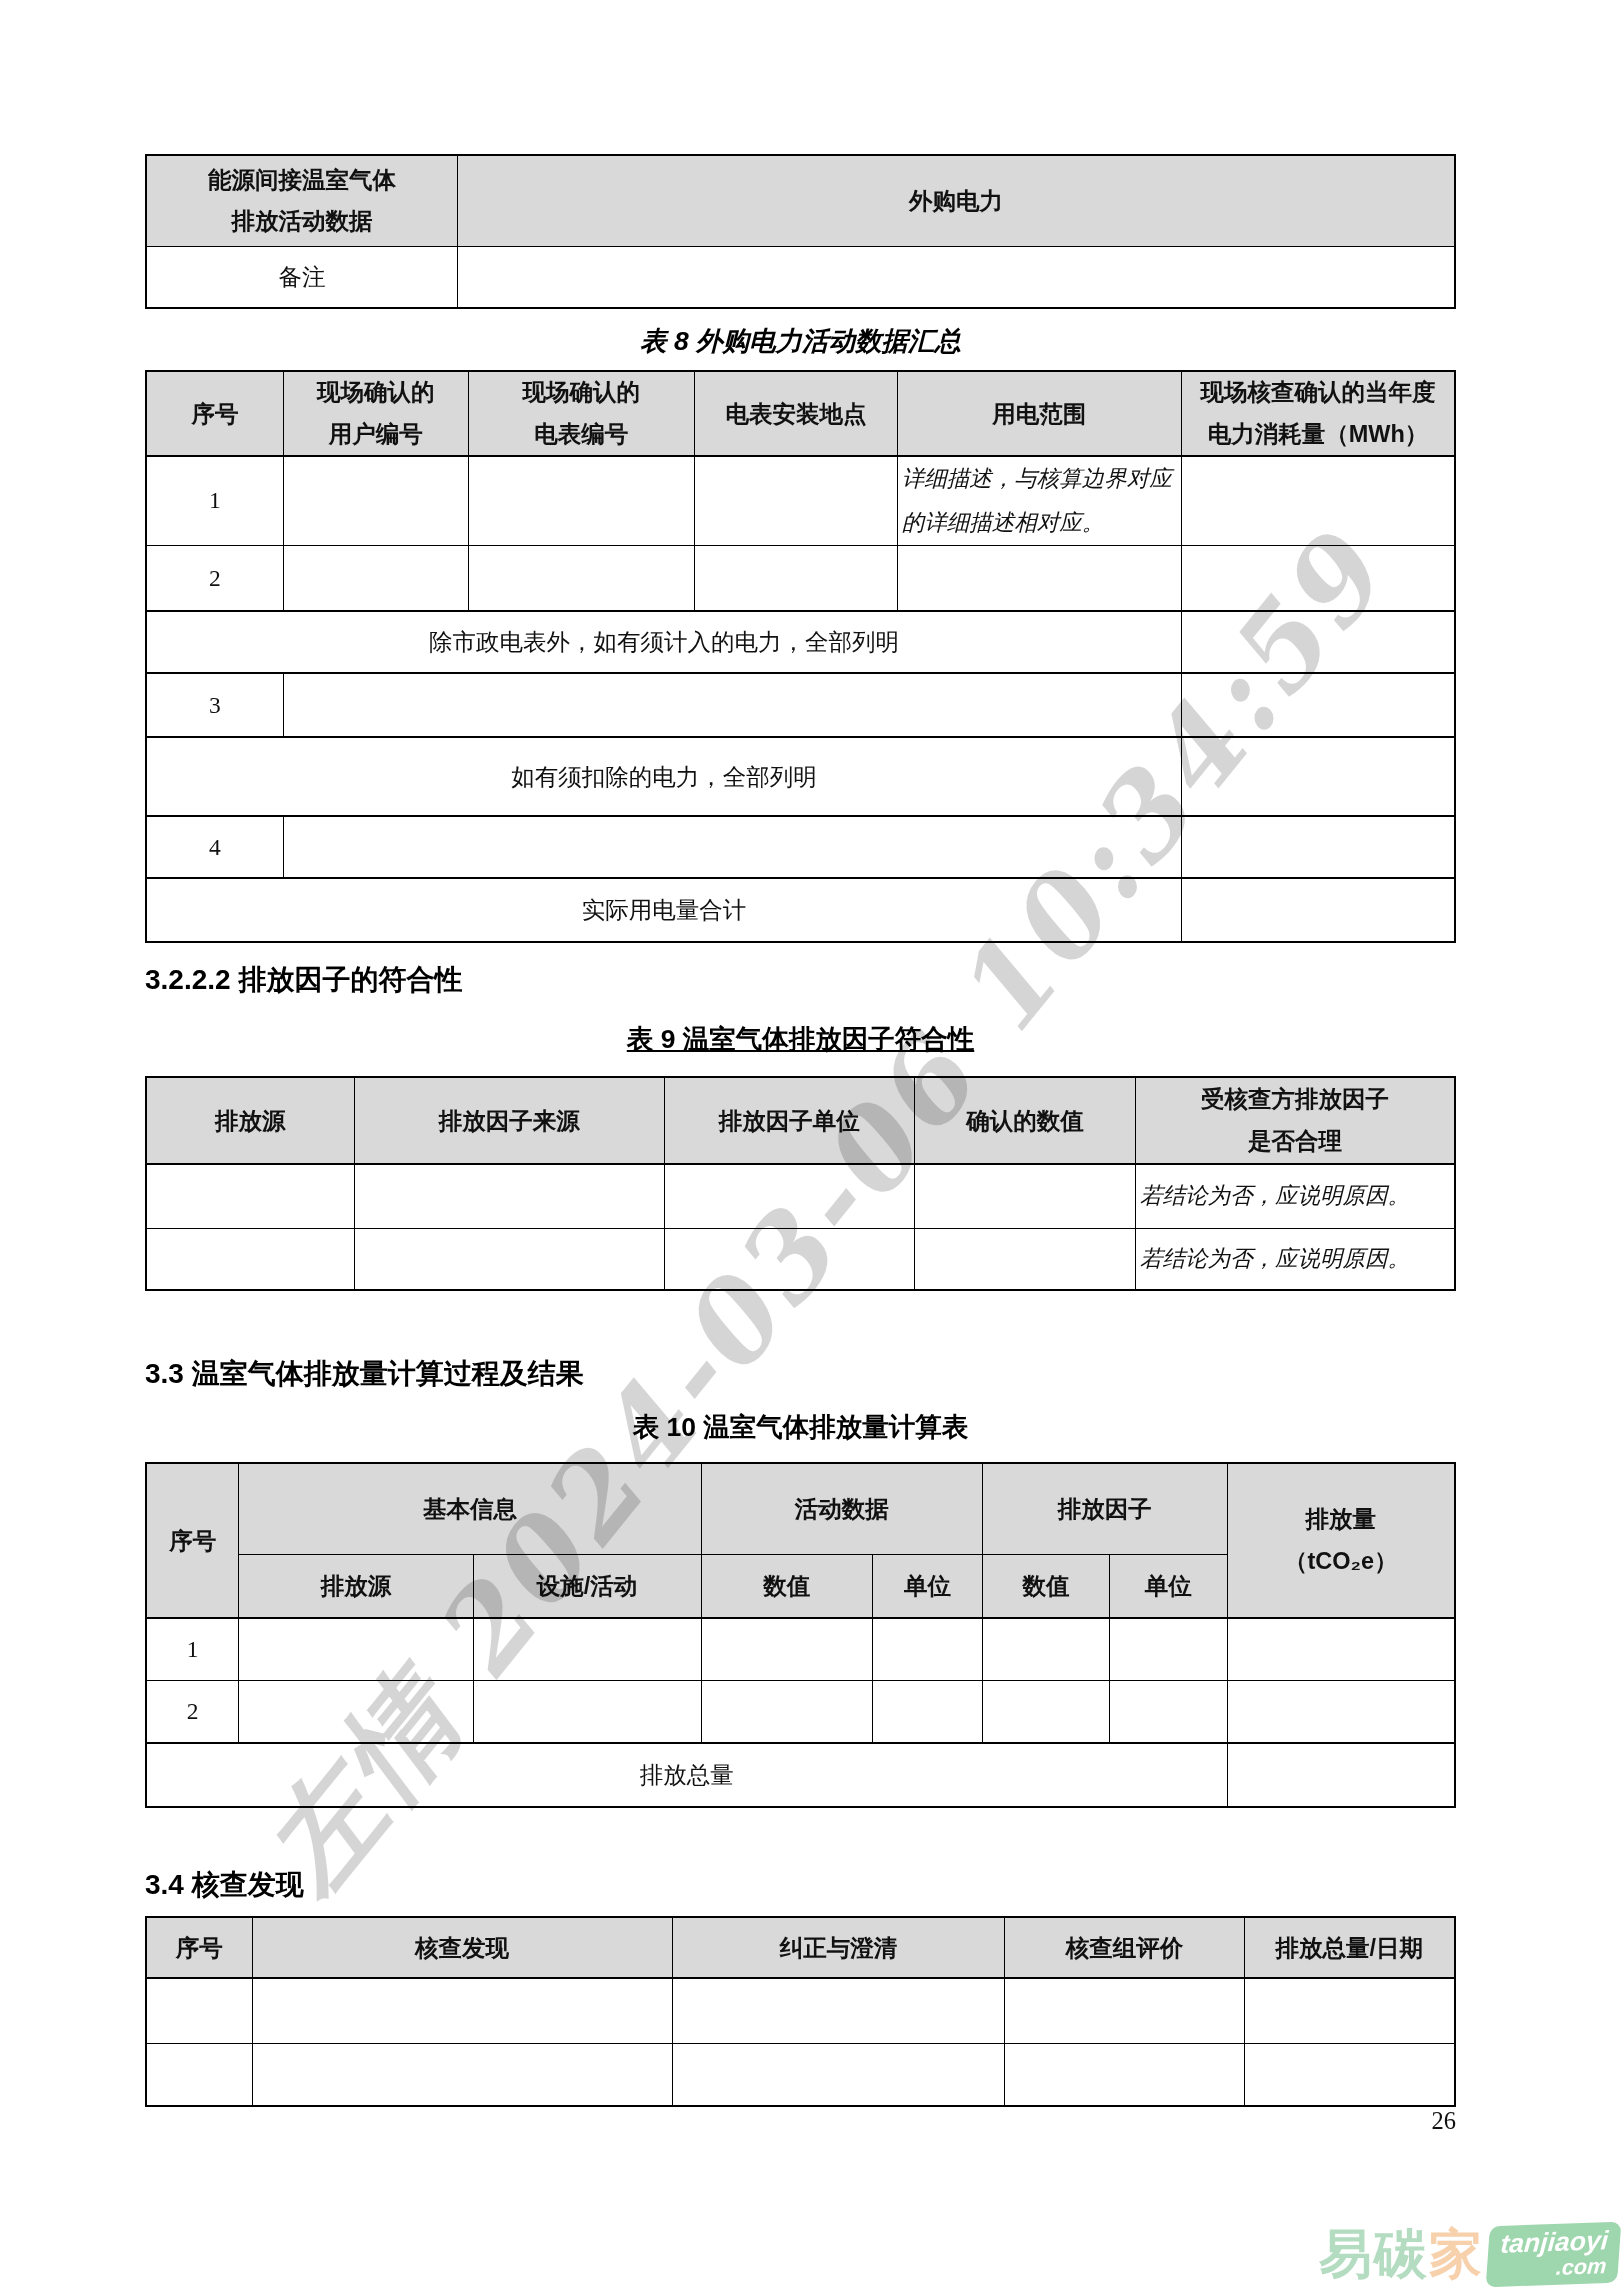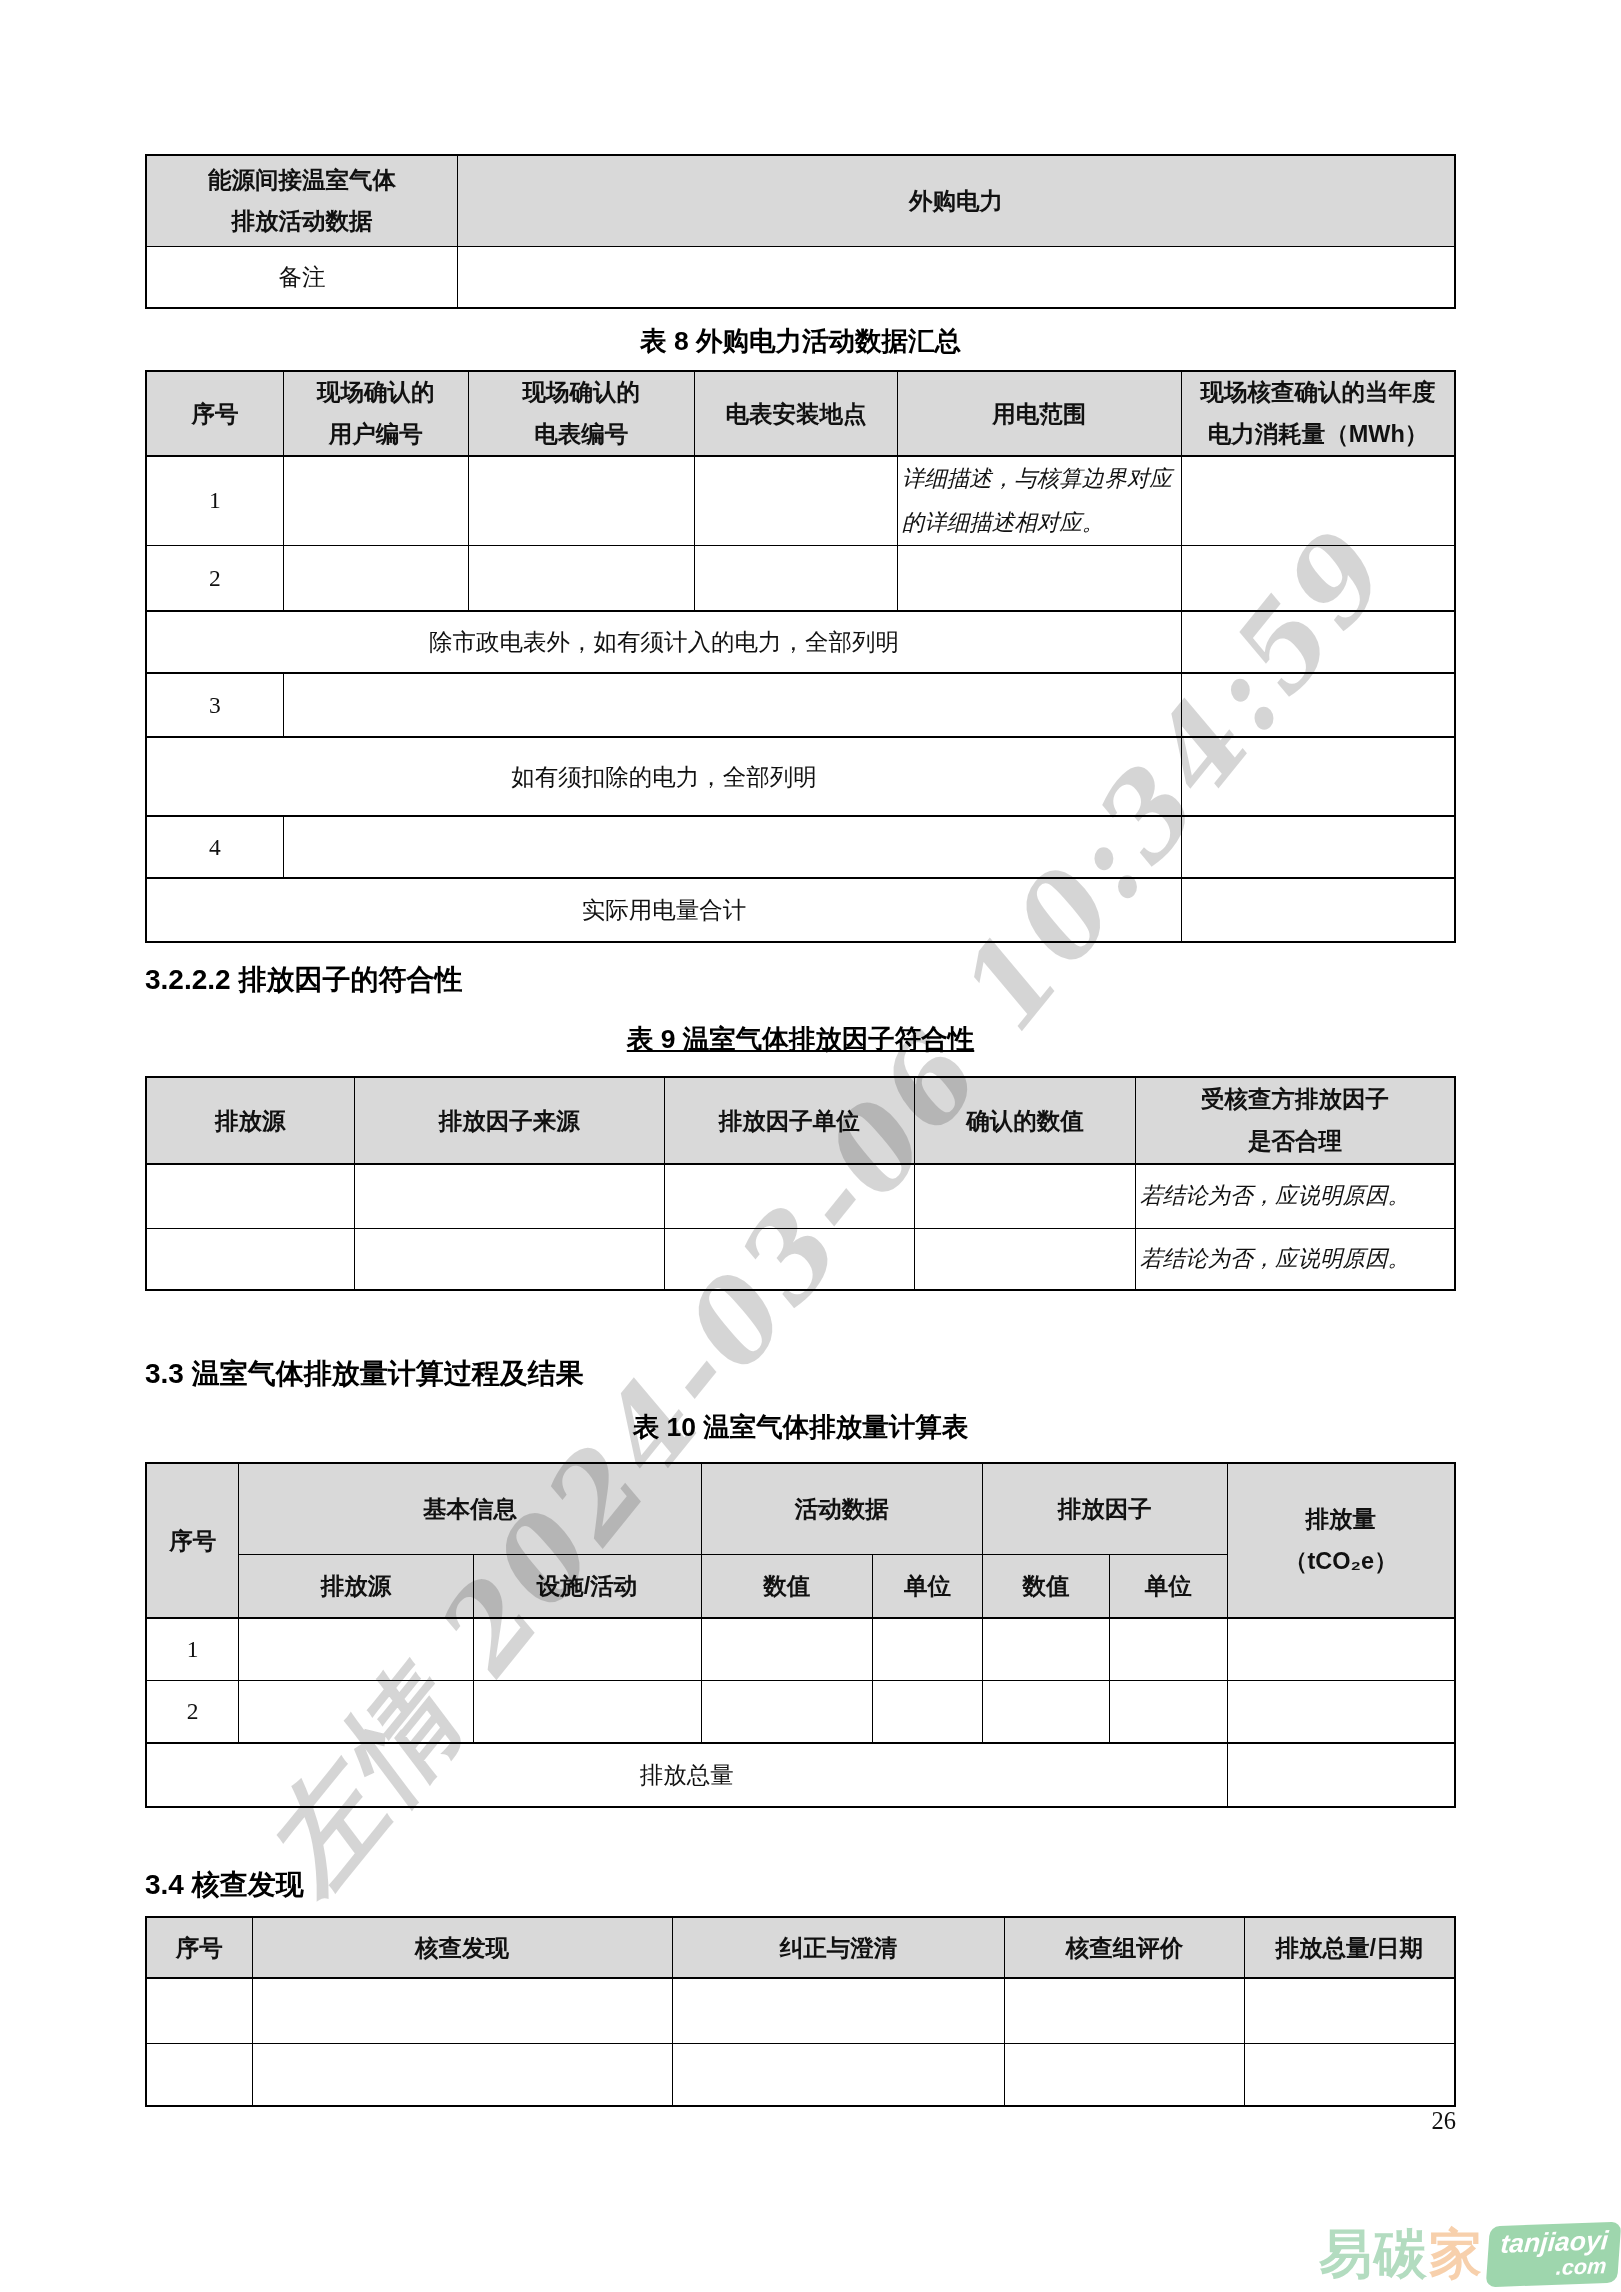--- a/index.html
+++ b/index.html
@@ -75,21 +75,21 @@
         <td class="hd">外购电力</td>
       </tr>
       <tr style="height:62px;">
         <td>备注</td>
         <td></td>
       </tr>
     </tbody>
       </table>
   </div>
 
-  <div class="blk tbl-title" style="top:323px;">表 8 外购电力活动数据汇总</div>
+  <div class="blk tbl-title" style="top:323px;font-style:italic;">表 8 外购电力活动数据汇总</div>
 
   <div class="blk" style="top:370px;">
     <table>
       <colgroup>
         <col style="width:10.5%">
           <col style="width:14.1%">
           <col style="width:17.3%">
         <col style="width:15.5%">
           <col style="width:21.7%">
           <col style="width:20.9%">

